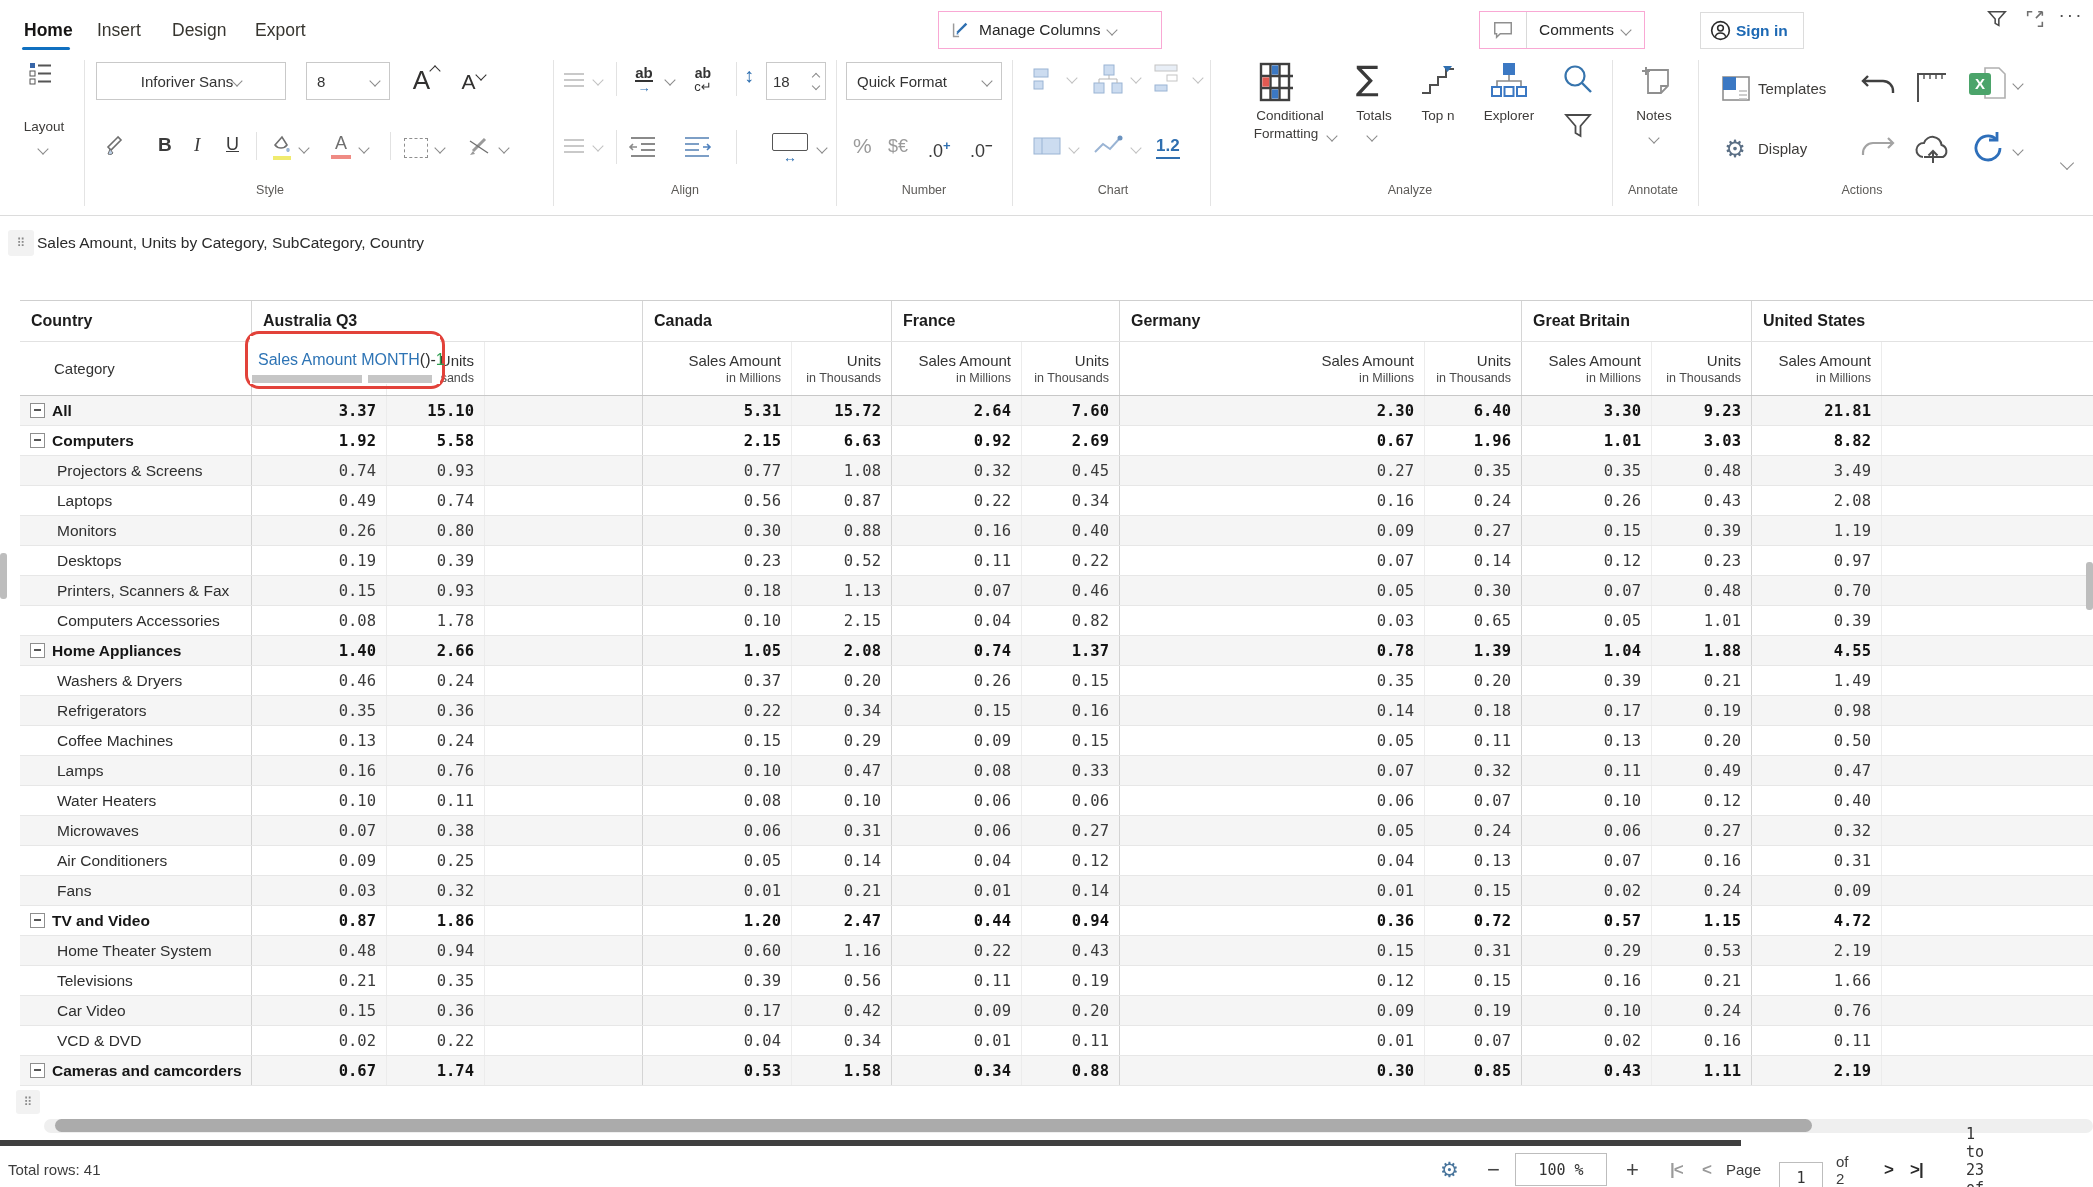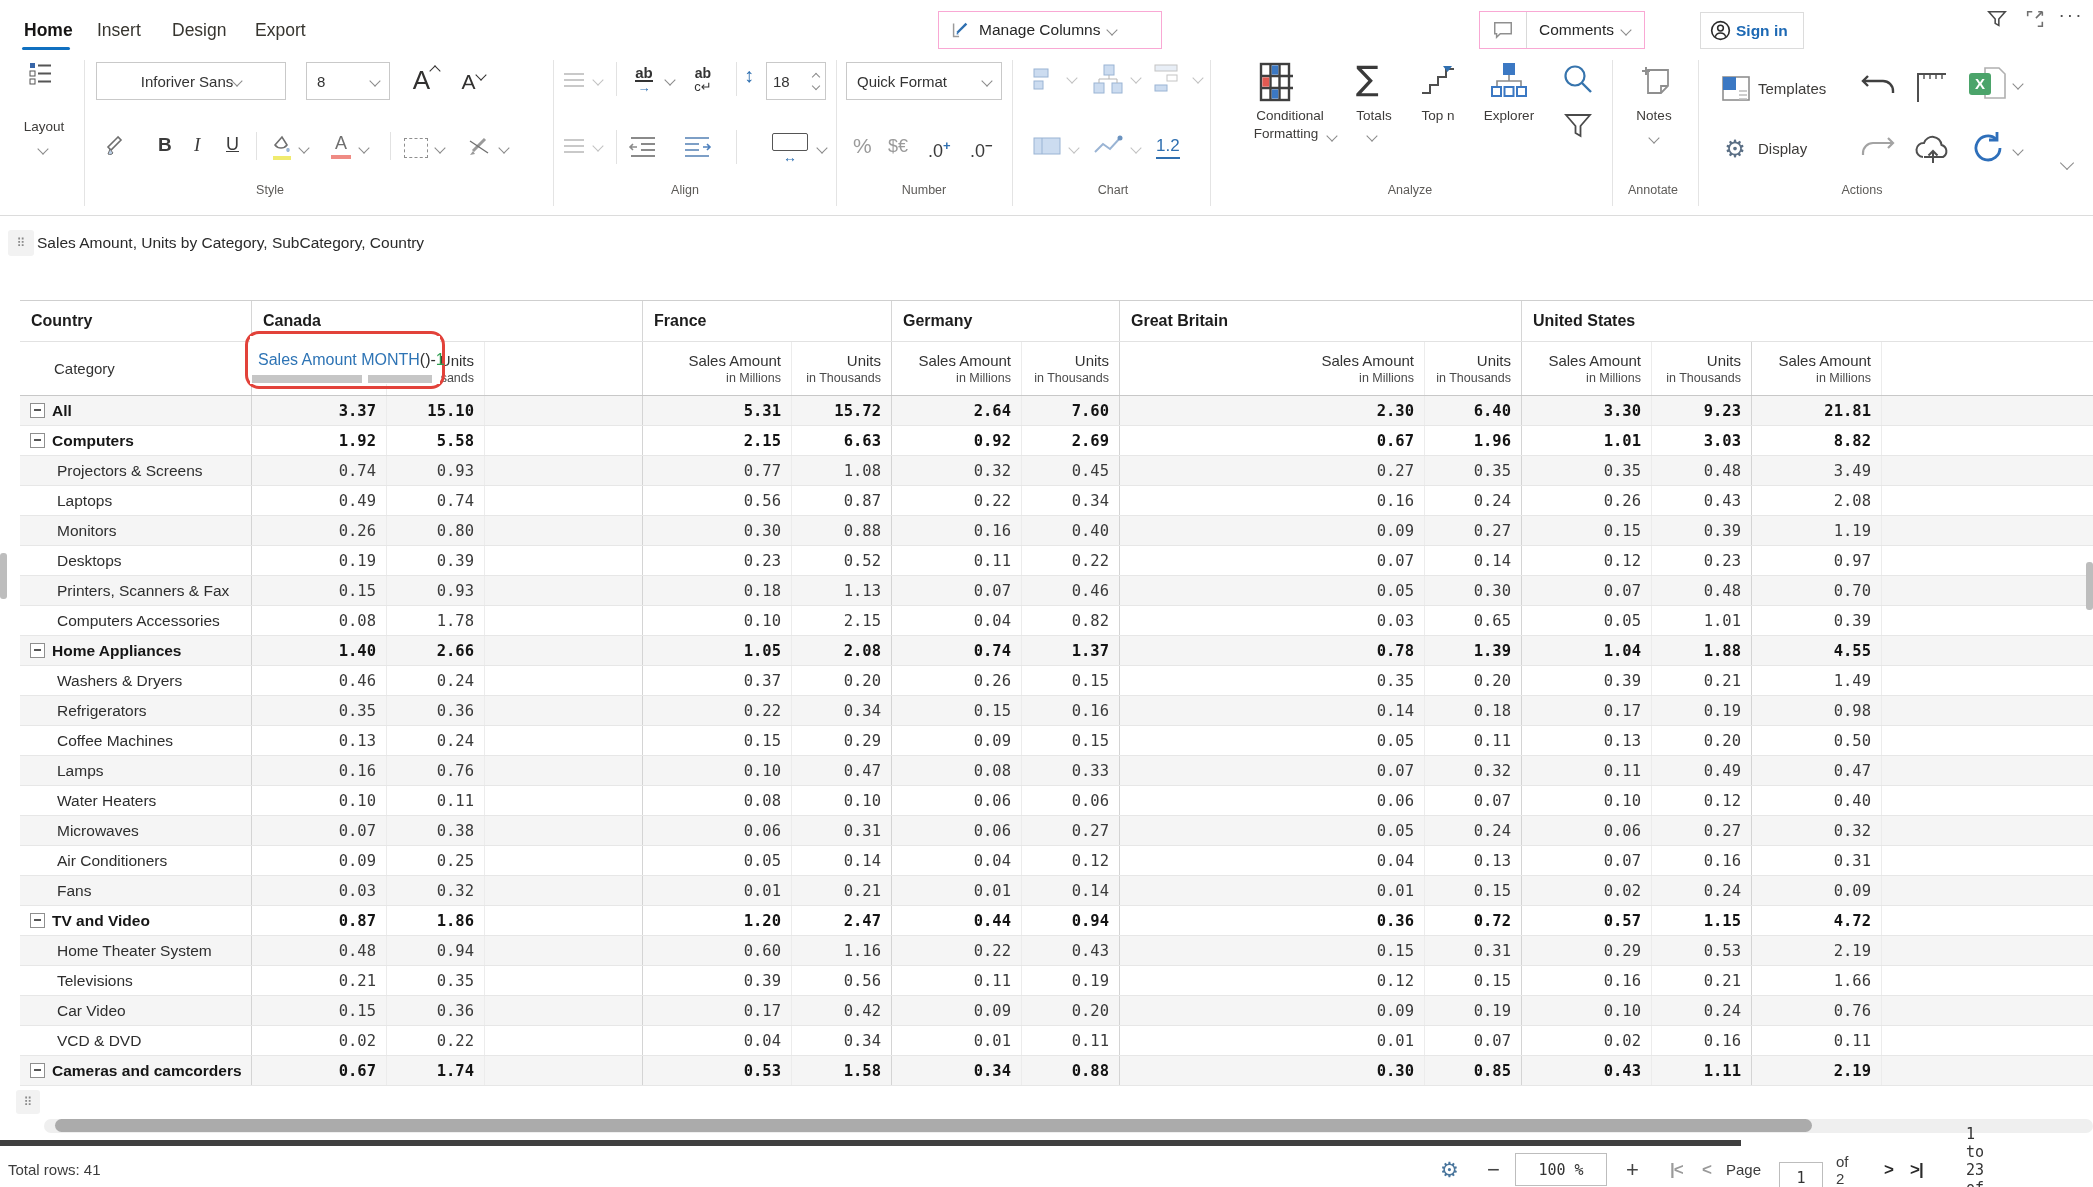--- a/index.html
+++ b/index.html
@@ -290,21 +290,21 @@
         </svg>
       </span>
     <span class="chev abs" style="left:1070px;top:144px;border-color:#c2c2c2"></span>
     <span class="icw" style="left:1092px;top:132px;width:34px;height:28px">
         <svg width="32" height="24" viewBox="0 0 32 24">
           <polyline points="2,18 10,10 17,15 27,4" fill="none" stroke="#9ab4d4" stroke-width="2"></polyline>
           <circle cx="27" cy="4" r="2.5" fill="#6b93c0"></circle>
         </svg>
       </span>
     <span class="chev abs" style="left:1132px;top:144px;border-color:#c2c2c2"></span>
-    <span class="abs" style="left:1156px;top:136px;font-size:17px;font-weight:400;color:#2f6fb0;border-bottom:2.5px solid #2f6fb0;padding-bottom:1px">1.2</span>
+    <span class="abs" style="left:1156px;top:136px;font-size:17px;font-weight:700;color:#2f6fb0;border-bottom:2.5px solid #2f6fb0;padding-bottom:1px">1.2</span>
     <div class="glabel" style="left:1113px">Chart</div>
 
     <div class="vsep" style="left:1210px"></div>
 
     <span class="icw" style="left:1255px;top:60px;width:40px;height:44px">
         <svg width="36" height="40" viewBox="0 0 36 40">
           <rect x="4" y="2" width="28" height="36" fill="#fff" stroke="#3f3f3f" stroke-width="2.4"></rect>
           <path d="M13.5 2v36M22.5 2v36M4 14h32M4 26h32" stroke="#3f3f3f" stroke-width="2.4"></path>
           <rect x="14.8" y="3.4" width="6.4" height="9.2" fill="#3b78c3"></rect>
           <rect x="14.8" y="27.4" width="6.4" height="9.2" fill="#3b78c3"></rect>
@@ -417,20 +417,21 @@
   </div>
 
   <div class="titlerow">
     <span class="griphandle">⠿</span>
     <span class="ttext">Sales Amount, Units by Category, SubCategory, Country</span>
   </div>
 
   <div class="table">
     <div class="h1row" id="hrow1">
         <div class="hc">Country</div>
+        <div class="hc">Australia Q3</div>
         <div class="hc">Canada</div>
         <div class="hc">France</div>
         <div class="hc">Germany</div>
         <div class="hc">Great Britain</div>
         <div class="hc last">United States</div>
       </div>
     <div class="h2row" id="hrow2">
       <div class="hc2 corner c0">
           <span class="t">Category</span>
         </div>

